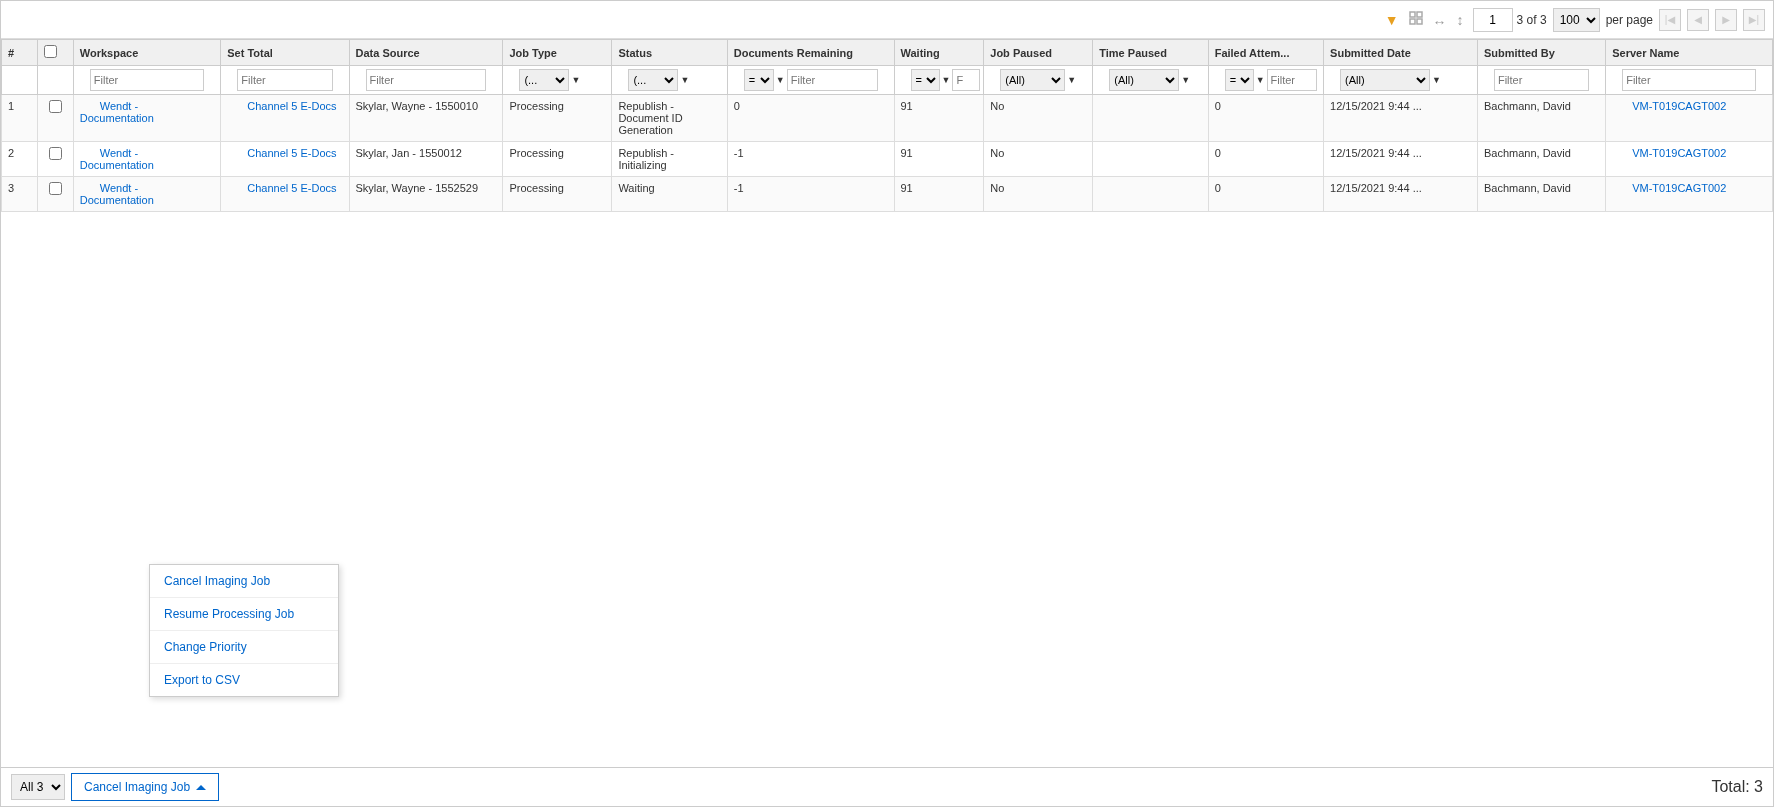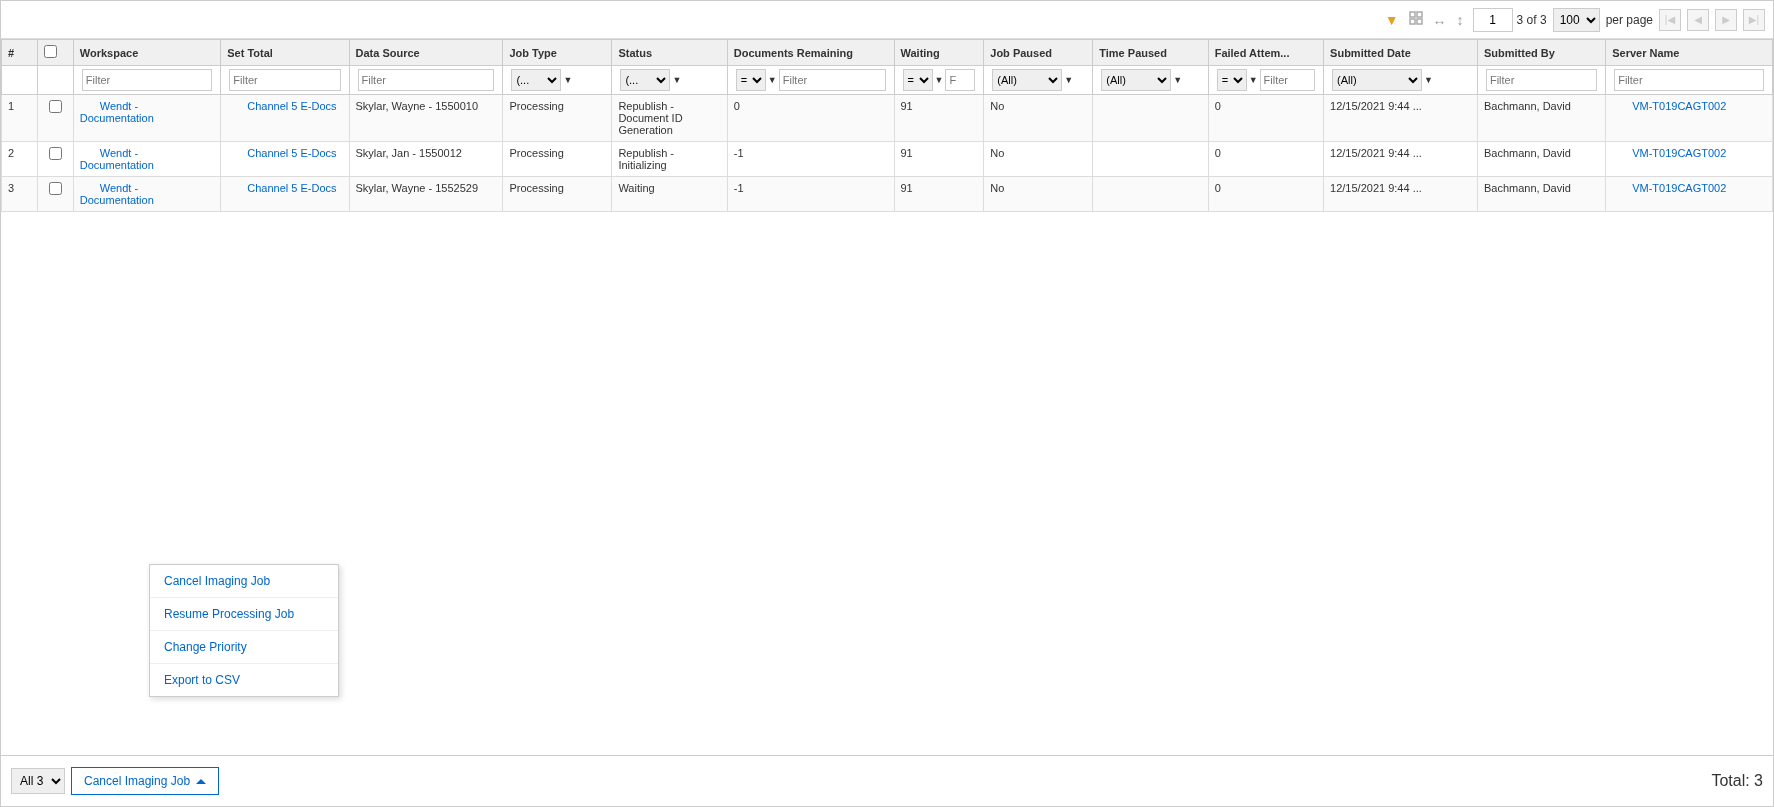--- a/index.html
+++ b/index.html
@@ -16,21 +16,21 @@
     .page-input { width: 40px; height: 24px; border: 1px solid #ccc; text-align: center; font-size: 12px; }
     .page-info { font-size: 12px; color: #333; }
     .per-page-select { height: 24px; border: 1px solid #ccc; font-size: 12px; padding: 0 2px; }
     .nav-btn { width: 22px; height: 22px; border: 1px solid #ccc; background: #f5f5f5; cursor: pointer; display: flex; align-items: center; justify-content: center; font-size: 10px; color: #666; }
     .nav-btn:disabled, .nav-btn.disabled { color: #ccc; cursor: default; }
 
     
     .table-wrapper { flex: 1; overflow: auto; position: relative; }
     table { width: 100%; border-collapse: collapse; table-layout: fixed; }
     thead tr th { background: #f0f0f0; border: 1px solid #ccc; padding: 5px 6px; font-weight: bold; font-size: 11px; text-align: left; white-space: nowrap; position: sticky; top: 0; z-index: 2; }
-    thead tr.filter-row th { background: #fff; padding: 3px 8px; }
+    thead tr.filter-row th { background: #fff; padding: 3px 16px; }
     tbody tr td { border: 1px solid #ddd; padding: 5px 6px; font-size: 11px; vertical-align: top; }
     tbody tr:nth-child(odd) td { background: #fafafa; }
     tbody tr:nth-child(even) td { background: #fff; }
 
     .filter-input { width: 100%; height: 22px; border: 1px solid #ccc; font-size: 11px; padding: 0 3px; }
     .filter-row-inline { display: flex; align-items: center; gap: 2px; }
     .filter-row-inline select { height: 22px; border: 1px solid #ccc; font-size: 11px; }
     .filter-row-inline input { flex: 1; height: 22px; border: 1px solid #ccc; font-size: 11px; padding: 0 3px; }
 
     .link { color: #0066cc; text-decoration: none; cursor: pointer; margin-left: 20px; }
@@ -48,21 +48,21 @@
     .col-docsrem { width: 130px; }
     .col-priority { width: 70px; }
     .col-jobpaused { width: 85px; }
     .col-timepaused { width: 90px; }
     .col-failedattempt { width: 90px; }
     .col-submitteddate { width: 120px; }
     .col-submittedby { width: 100px; }
     .col-servername { width: 130px; }
 
     
-    .bottom-bar { display: flex; align-items: center; justify-content: space-between; padding: 11px 10px; border-top: 1px solid #ccc; background: #fff; min-height: 36px; }
+    .bottom-bar { display: flex; align-items: center; justify-content: space-between; padding: 5px 10px; border-top: 1px solid #ccc; background: #fff; min-height: 36px; }
     .bottom-left { display: flex; align-items: center; gap: 6px; }
     .all-select { height: 26px; border: 1px solid #ccc; font-size: 12px; padding: 0 4px; }
     .action-btn { height: 28px; padding: 0 12px; background: #fff; border: 1px solid #0066cc; color: #0066cc; font-size: 12px; cursor: pointer; display: flex; align-items: center; gap: 6px; }
     .chevron-up { border-left: 5px solid transparent; border-right: 5px solid transparent; border-bottom: 5px solid #0066cc; display: inline-block; }
     .total-info { font-size: 16px; color: #333; }
 
     
     .context-menu { position: absolute; left: 148px; top: 525px; background: #fff; border: 1px solid #ccc; z-index: 100; min-width: 190px; box-shadow: 2px 2px 6px rgba(0,0,0,0.15); }
     .context-menu-item { padding: 9px 14px; color: #0066cc; font-size: 12px; cursor: pointer; border-bottom: 1px solid #eee; }
     .context-menu-item:last-child { border-bottom: none; }

